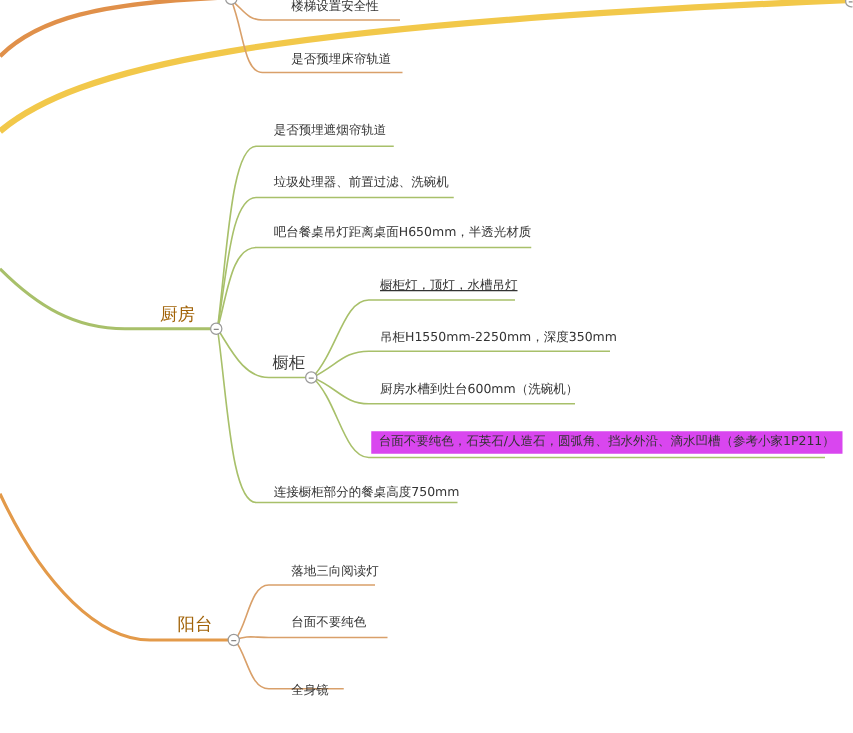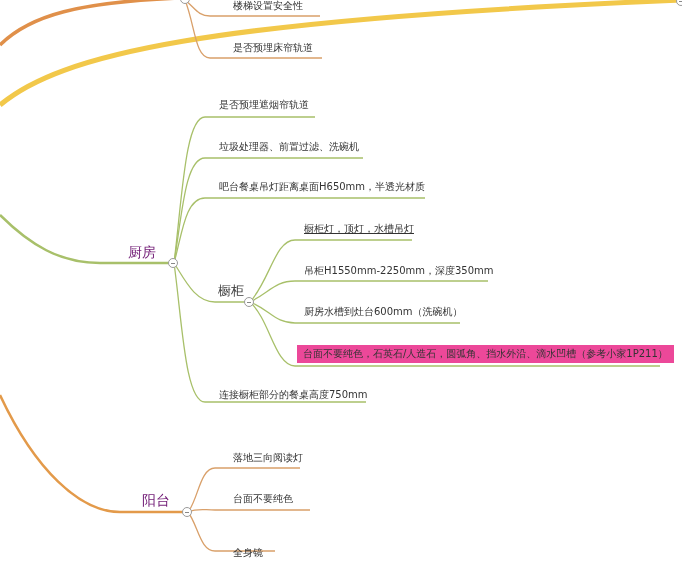--- a/index.html
+++ b/index.html
@@ -1,22 +1,22 @@
 <!DOCTYPE html>
 <html><head>
 <meta charset="utf-8">
 <style>
   html, body { margin: 0; padding: 0; background: #ffffff; }
   body { width: 682px; height: 586px; position: relative; overflow: hidden;
          font-family: "DejaVu Sans", "Liberation Sans", sans-serif; }
   svg.links { position: absolute; left: 0; top: 0; }
   .label { position: absolute; color: #333333; white-space: nowrap; font-size: 10px; line-height: 14px; }
-  .label.main { font-size: 14px; line-height: 18px; color: #701a75; }
+  .label.main { font-size: 14px; line-height: 18px; color: #a16207; }
   .label.sub { font-size: 13px; line-height: 14px; color: #3a3a3a; }
-  .label.hl { background: #ec4899; padding: 2px 6px 2px 6px; }
+  .label.hl { background: #d946ef; padding: 2px 6px 2px 6px; }
   .collapse { position: absolute; width: 10px; height: 10px; border: 1px solid #9a9a9a; border-radius: 50%;
               background: #fff; box-sizing: border-box; cursor: pointer; }
   .collapse::after { content: ""; position: absolute; left: 2px; right: 2px; top: 4px; height: 1px; background: #888; }
 </style>
 </head>
 <body>
 
 <svg class="links" width="682" height="586" viewBox="0 0 682 586">
 
   <path d="M0,45 C30,15 80,2 180,-2" stroke="#e0904a" stroke-width="3.5" fill="none"></path>

